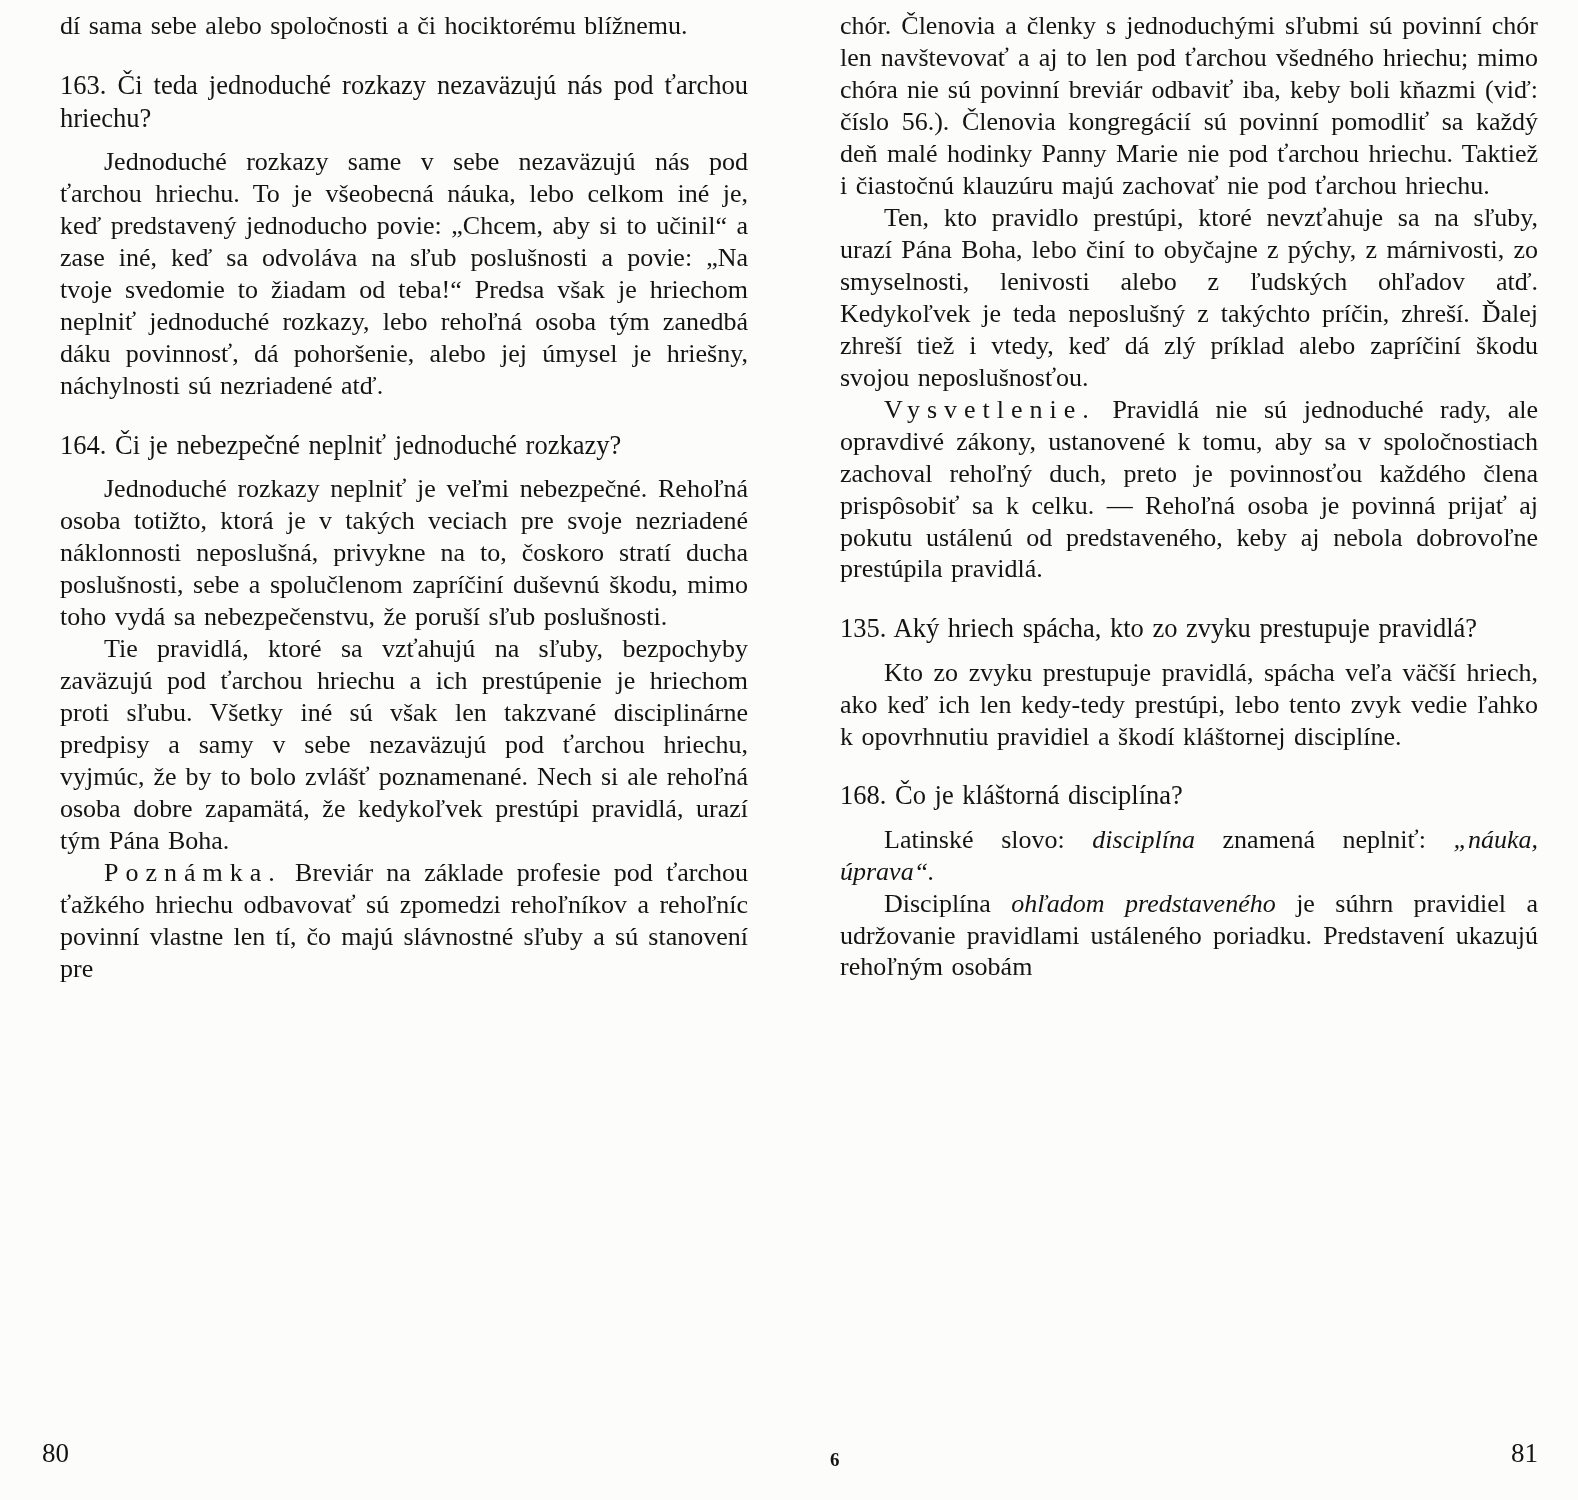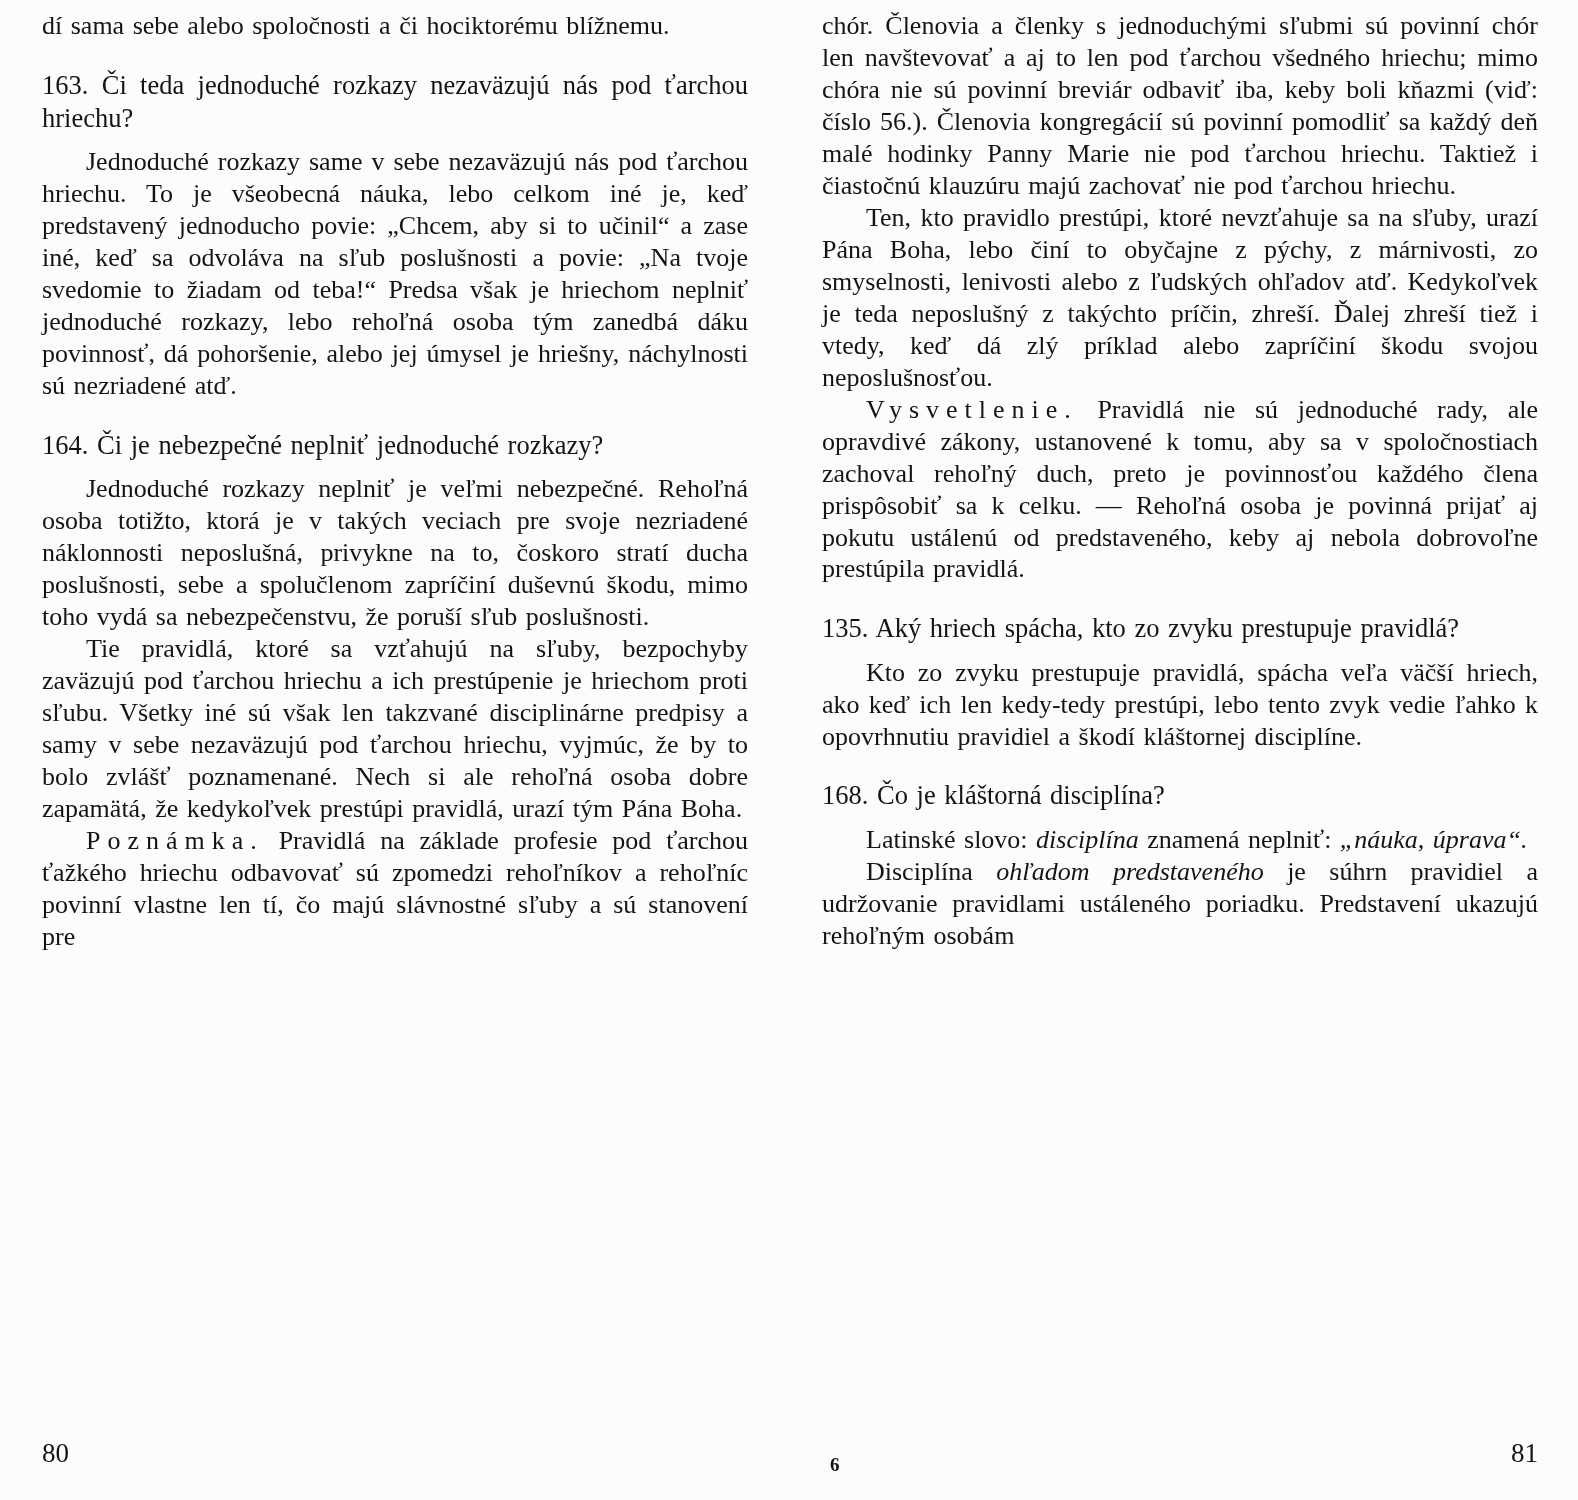--- a/index.html
+++ b/index.html
@@ -25,21 +25,21 @@
   .page {
     display: flex;
     flex-direction: column;
     font-size: 26px;
     line-height: 1.23;
     text-align: justify;
     word-spacing: 2px;
   }
   .page-left  { width: 706px; }
   .page-right { width: 716px; }
-  .page-body { flex: 1 1 auto; }
+  .page-body { flex: 1 1 auto; margin-left: 18px; }
   p.cont {
     margin: 0;
     text-indent: 0;
   }
   p.par {
     margin: 0;
     text-indent: 44px;
   }
   .heading {
     font-size: 26.5px;
@@ -51,21 +51,21 @@
   }
   .lead {
     letter-spacing: 7px;
   }
   .italic {
     font-style: italic;
   }
   .footer {
     margin-top: auto;
     display: flex;
-    align-items: flex-end;
+    align-items: center;
     font-size: 27px;
     padding-top: 24px;
   }
   .footer-left { justify-content: flex-start; }
   .footer-right { justify-content: space-between; }
   .sig {
     font-size: 19px;
     font-weight: 700;
     position: relative;
     top: 6px;
@@ -82,21 +82,21 @@
       <p class="cont">dí sama sebe alebo spoločnosti a či hociktorému blížnemu.</p>
 
       <h2 class="heading">163. Či teda jednoduché rozkazy nezaväzujú nás pod ťarchou hriechu?</h2>
       <p class="par">Jednoduché rozkazy same v sebe nezaväzujú nás pod ťarchou hriechu. To je všeobecná náuka, lebo celkom iné je, keď predstavený jednoducho povie: „Chcem, aby si to učinil“ a zase iné, keď sa odvoláva na sľub poslušnosti a povie: „Na tvoje svedomie to žiadam od teba!“ Predsa však je hriechom neplniť jednoduché rozkazy, lebo rehoľná osoba tým zanedbá dáku povinnosť, dá pohoršenie, alebo jej úmysel je hriešny, náchylnosti sú nezriadené atď.</p>
 
       <h2 class="heading">164. Či je nebezpečné neplniť jednoduché rozkazy?</h2>
       <p class="par">Jednoduché rozkazy neplniť je veľmi nebezpečné. Rehoľná osoba totižto, ktorá je v takých veciach pre svoje nezriadené náklonnosti neposlušná, privykne na to, čoskoro stratí ducha poslušnosti, sebe a spolučlenom zapríčiní duševnú škodu, mimo toho vydá sa nebezpečenstvu, že poruší sľub poslušnosti.</p>
 
       <p class="par">Tie pravidlá, ktoré sa vzťahujú na sľuby, bezpochyby zaväzujú pod ťarchou hriechu a ich prestúpenie je hriechom proti sľubu. Všetky iné sú však len takzvané disciplinárne predpisy a samy v sebe nezaväzujú pod ťarchou hriechu, vyjmúc, že by to bolo zvlášť poznamenané. Nech si ale rehoľná osoba dobre zapamätá, že kedykoľvek prestúpi pravidlá, urazí tým Pána Boha.</p>
 
-      <p class="par"><span class="lead">Poznámka.</span><span> Pravidlá na základe profesie pod ťarchou ťažkého hriechu odbavovať sú zpomedzi rehoľníkov a rehoľníc povinní vlastne len tí, čo majú slávnostné sľuby a sú stanovení pre</span></p>
+      <p class="par"><span class="lead">Poznámka.</span><span> Breviár na základe profesie pod ťarchou ťažkého hriechu odbavovať sú zpomedzi rehoľníkov a rehoľníc povinní vlastne len tí, čo majú slávnostné sľuby a sú stanovení pre</span></p>
     </div>
     <div class="footer footer-left">
       <span>80</span>
     </div>
   </div>
 
   <div class="page page-right">
     <div class="page-body">
       <p class="cont">chór. Členovia a členky s jednoduchými sľubmi sú povinní chór len navštevovať a aj to len pod ťarchou všedného hriechu; mimo chóra nie sú povinní breviár odbaviť iba, keby boli kňazmi (viď: číslo 56.). Členovia kongregácií sú povinní pomodliť sa každý deň malé hodinky Panny Marie nie pod ťarchou hriechu. Taktiež i čiastočnú klauzúru majú zachovať nie pod ťarchou hriechu.</p>
 

